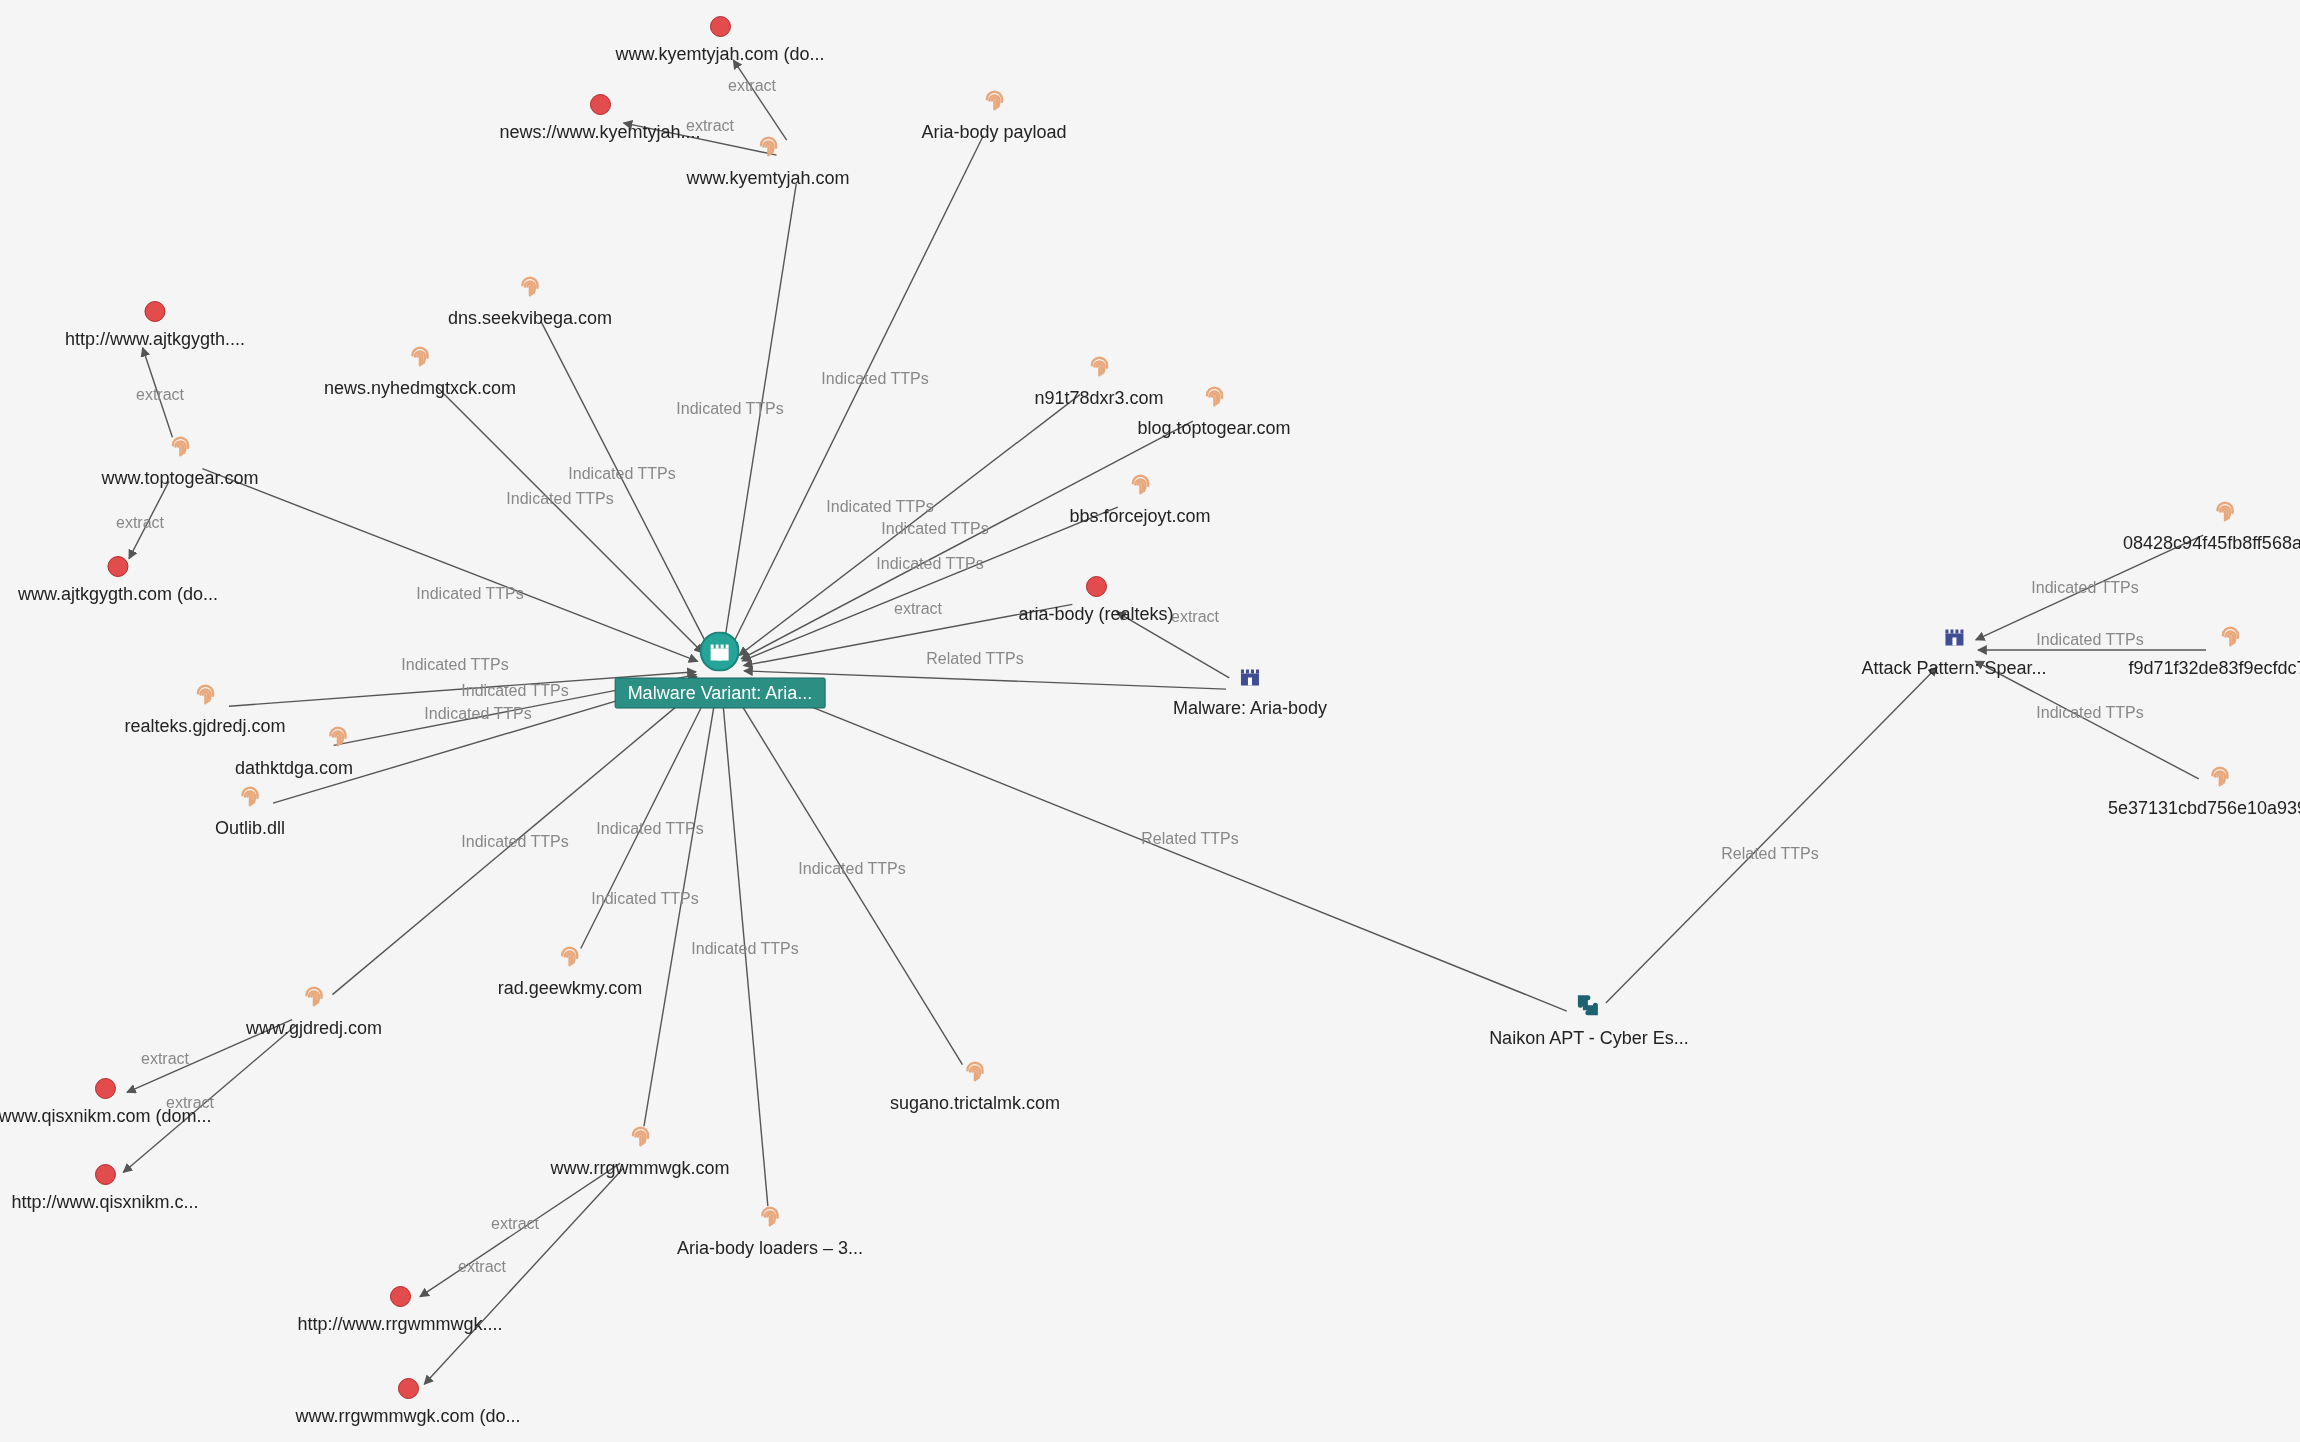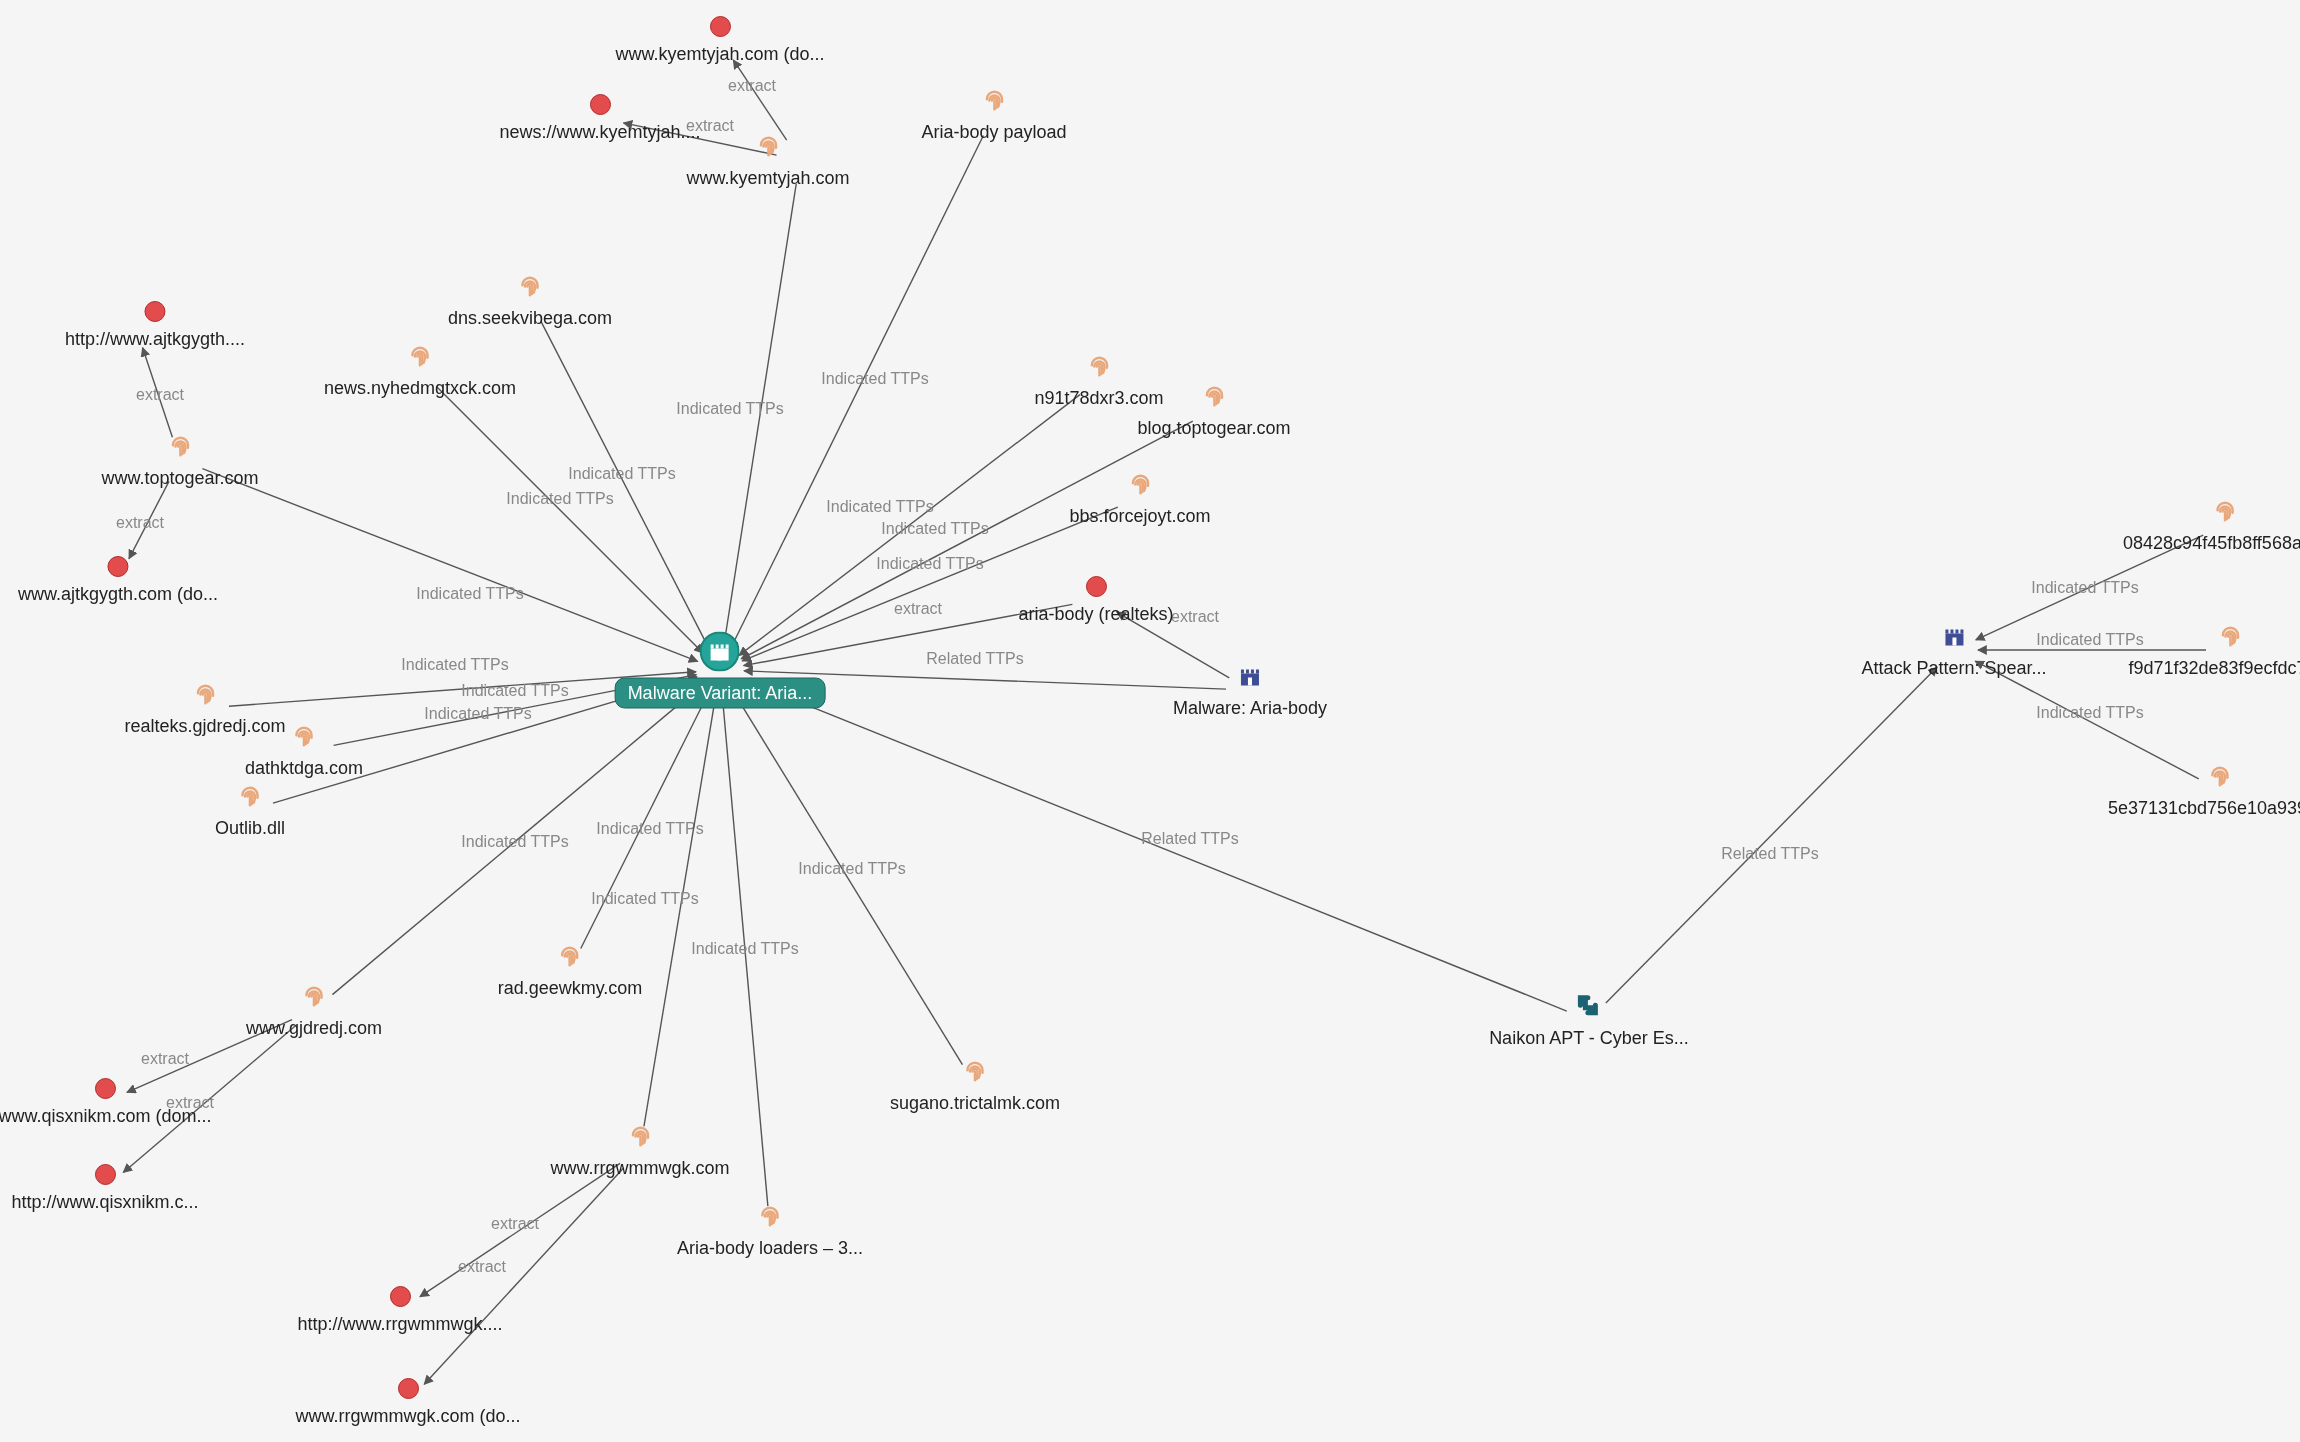--- a/index.html
+++ b/index.html
@@ -36,21 +36,21 @@
     font-size: 18px;
     font-weight: 400;
     color: #222;
     white-space: nowrap;
   }
   .node.center .labelbox {
     background: #2b8f83;
     color: #fff;
     border: 1px solid #1c665f;
     padding: 4px 12px;
-    border-radius: 10px;
+    border-radius: 2px;
     font-size: 18px;
     font-weight: 400;
     white-space: nowrap;
   }
   .edge-label {
     fill: #888;
     font-size: 16px;
     font-family: Arial, Helvetica, sans-serif;
     text-anchor: middle;
     dominant-baseline: middle;
@@ -287,21 +287,21 @@
     <div class="node" style="left: 205px; top: 708px;"><div class="icon">
         <svg width="30" height="30" viewBox="0 0 24 24">
     <g fill="none" stroke="#e8a87c" stroke-width="2" stroke-linecap="round">
       <path d="M6 11c0-3.3 2.7-6 6-6s6 2.7 6 6v2"></path>
       <path d="M8 12c0-2.2 1.8-4 4-4s4 1.8 4 4c0 3-1 5-1 5"></path>
       <path d="M10 12c0-1.1.9-2 2-2s2 .9 2 2c0 3-.5 6-.5 6"></path>
       <path d="M12 12v7"></path>
     </g>
         </svg>
       </div><div class="label">realteks.gjdredj.com</div></div>
-    <div class="node" style="left: 304px; top: 750px;"><div class="icon">
+    <div class="node" style="left: 294px; top: 750px; text-align: right;"><div class="icon">
         <svg width="30" height="30" viewBox="0 0 24 24">
     <g fill="none" stroke="#e8a87c" stroke-width="2" stroke-linecap="round">
       <path d="M6 11c0-3.3 2.7-6 6-6s6 2.7 6 6v2"></path>
       <path d="M8 12c0-2.2 1.8-4 4-4s4 1.8 4 4c0 3-1 5-1 5"></path>
       <path d="M10 12c0-1.1.9-2 2-2s2 .9 2 2c0 3-.5 6-.5 6"></path>
       <path d="M12 12v7"></path>
     </g>
         </svg>
       </div><div class="label">dathktdga.com</div></div>
     <div class="node" style="left: 250px; top: 810px;"><div class="icon">

